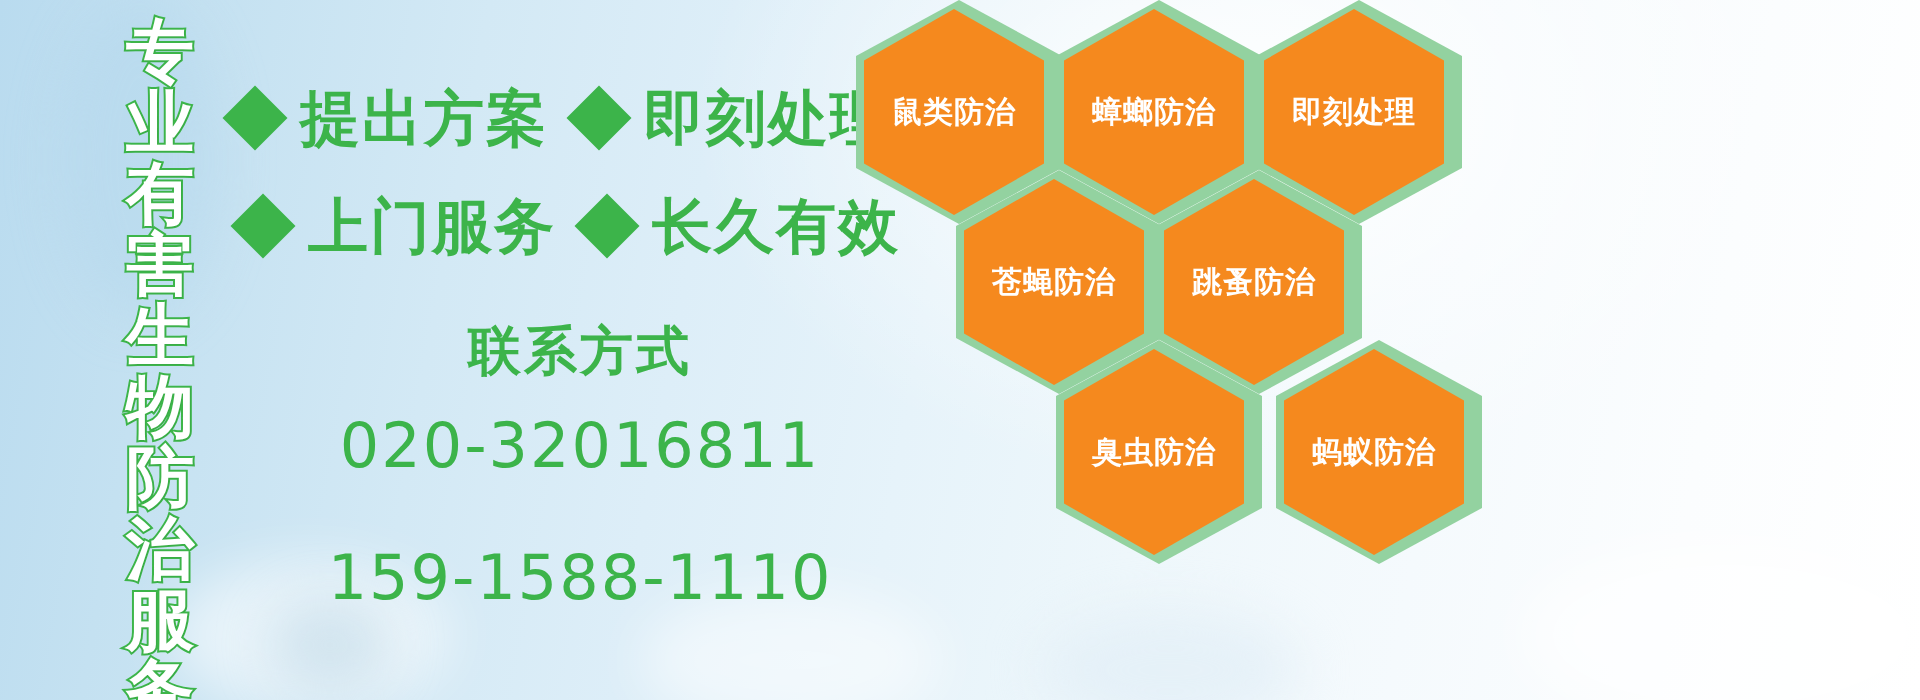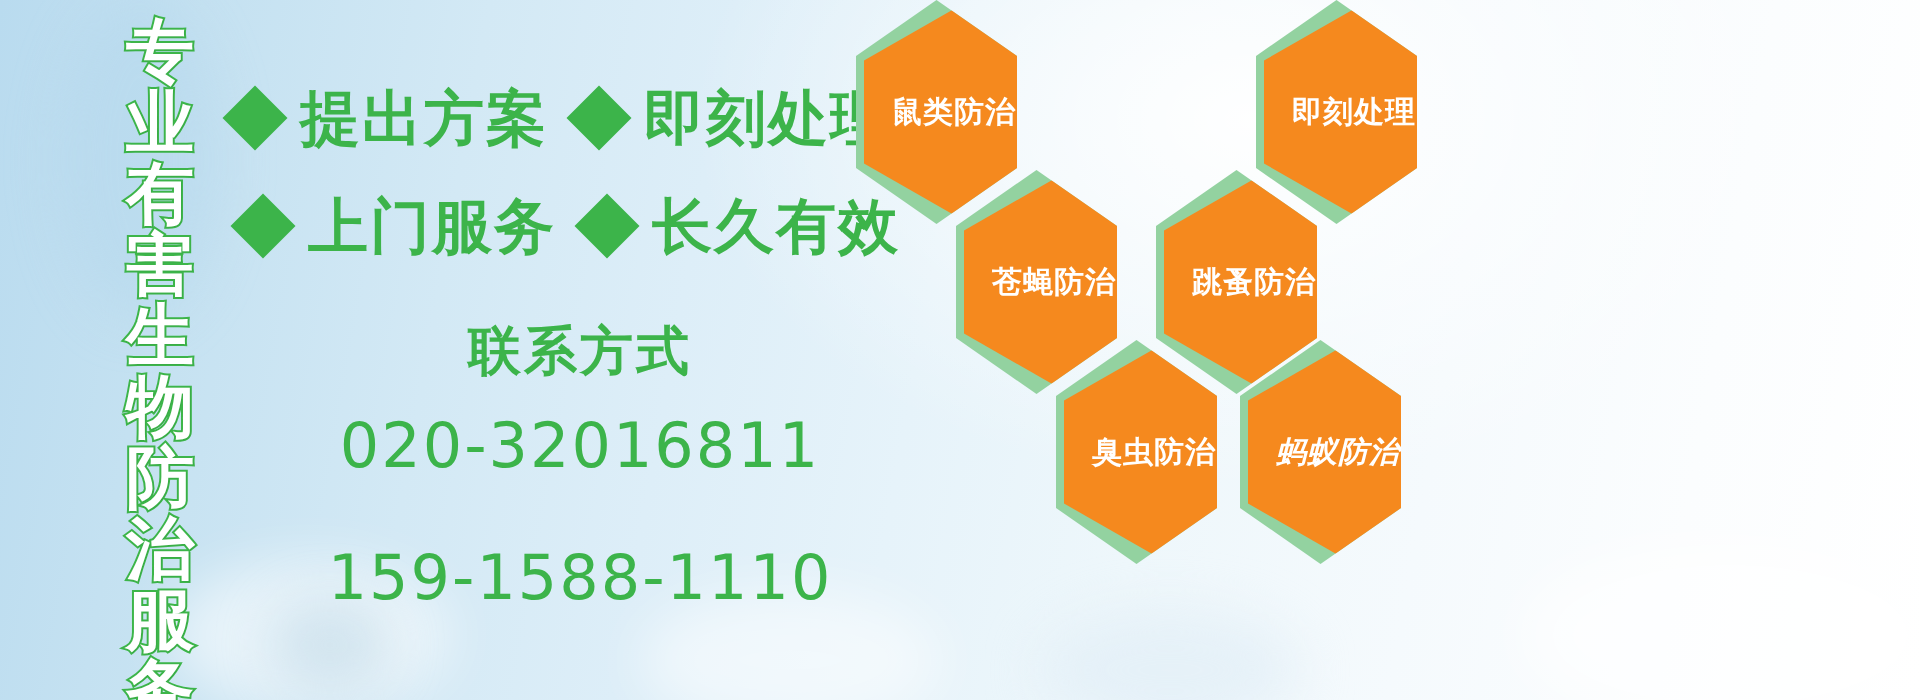--- a/index.html
+++ b/index.html
@@ -134,21 +134,21 @@
   
   #hex-grid {
     position: absolute;
     left: 856px;
     top: -16px;
     width: 620px;
     height: 580px;
   }
   .hex {
     position: absolute;
-    width: 161px;
+    width: 206px;
     height: 224px;
     display: flex;
     align-items: center;
     justify-content: center;
     -webkit-clip-path: polygon(50% 0%, 100% 25%, 100% 75%, 50% 100%, 0% 75%, 0% 25%);
     clip-path: polygon(50% 0%, 100% 25%, 100% 75%, 50% 100%, 0% 75%, 0% 25%);
     background: #93d2a0;
   }
   .hex-inner {
     position: absolute;
@@ -230,20 +230,25 @@
   </div>
 
   <div id="hex-grid">
 
     <div class="hex" style="left:0px;   top:16px;">
       <div class="hex-inner">
         <span class="hex-label">鼠类防治</span>
       </div>
     </div>
 
+    <div class="hex" style="left:200px; top:16px;">
+      <div class="hex-inner">
+        <span class="hex-label">蟑螂防治</span>
+      </div>
+    </div>
 
     <div class="hex" style="left:400px; top:16px;">
       <div class="hex-inner">
         <span class="hex-label">即刻处理</span>
       </div>
     </div>
 
     <div class="hex" style="left:100px; top:186px;">
       <div class="hex-inner">
         <span class="hex-label">苍蝇防治</span>
@@ -256,21 +261,21 @@
       </div>
     </div>
 
 
     <div class="hex" style="left:200px; top:356px;">
       <div class="hex-inner">
         <span class="hex-label">臭虫防治</span>
       </div>
     </div>
 
-    <div class="hex" style="left:384px; top:356px;font-style:italic;">
+    <div class="hex" style="left:420px; top:356px;">
       <div class="hex-inner">
         <span class="hex-label">蚂蚁防治</span>
       </div>
     </div>
 
   </div>
 
 </div>
 
 </body></html>

